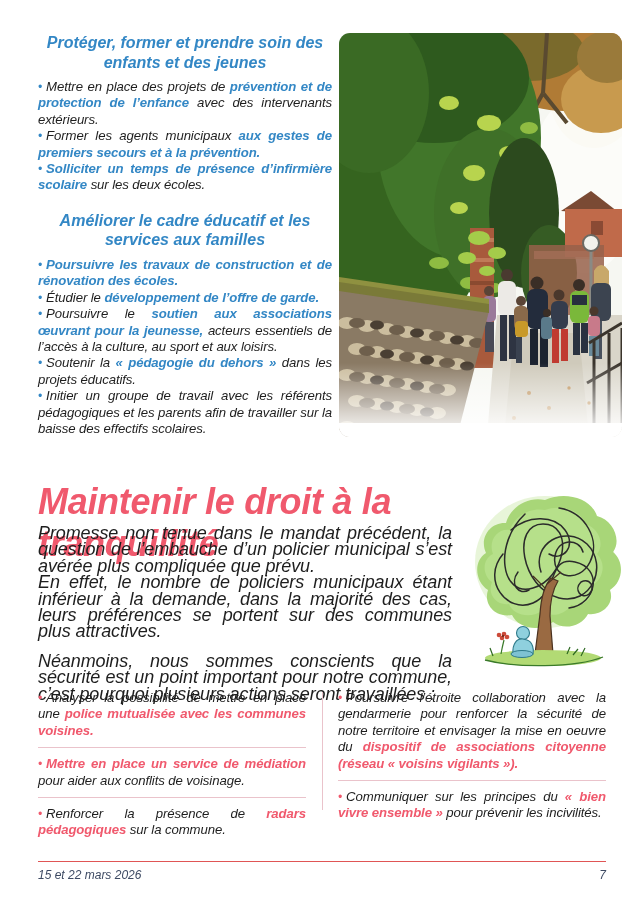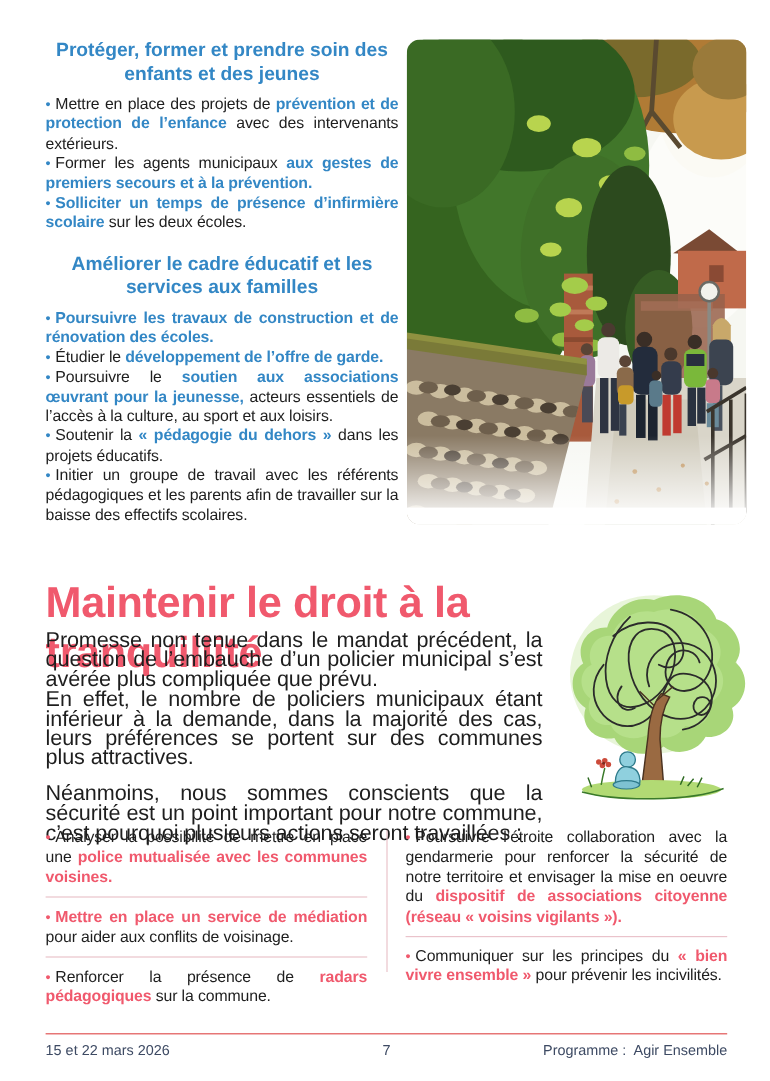--- a/index.html
+++ b/index.html
@@ -3,20 +3,21 @@
 <meta charset="utf-8">
 <style>
   html,body{margin:0;padding:0;background:#ffffff;}
   .page{
     position:relative;
     width:642px;height:901px;
     background:#ffffff;
     font-family:"Liberation Sans", sans-serif;
     color:var(--body-text,#1e1e1e);
     overflow:hidden;
+    font-style:italic;
   }
   
   .col-left{position:absolute;left:38px;top:33px;width:294px;}
   .blue-heading{
     margin:0;text-align:center;
     font-size:16px;line-height:1.22;font-weight:bold;
     color:var(--blue,#3387c5);
   }
   .list{margin-top:7px;}
   .list p.li{margin:0;font-size:13.2px;line-height:16.4px;text-align:justify;letter-spacing:-0.1px;}
@@ -370,16 +371,15 @@
         <p class="li"><span class="bullet">•</span><span class="plain">Poursuivre l’étroite collaboration avec la gendarmerie pour renforcer la sécurité de notre territoire et envisager la mise en oeuvre du </span><span class="accent">dispositif de associations citoyenne (réseau « voisins vigilants »).</span></p>
         <hr class="hdivider">
         <p class="li"><span class="bullet">•</span><span class="plain">Communiquer sur les principes du </span><span class="accent">« bien vivre ensemble »</span><span class="plain"> pour prévenir les incivilités.</span></p>
       </div>
   </div>
 
   <div class="footer-line"></div>
   <div class="footer">
     <span class="f-date">15 et 22 mars 2026</span>
     <span class="f-page">7</span>
-    <span class="f-prog">Programme :  Agir Ensemble</span>
   </div>
 
 </div>
 
 </body></html>

